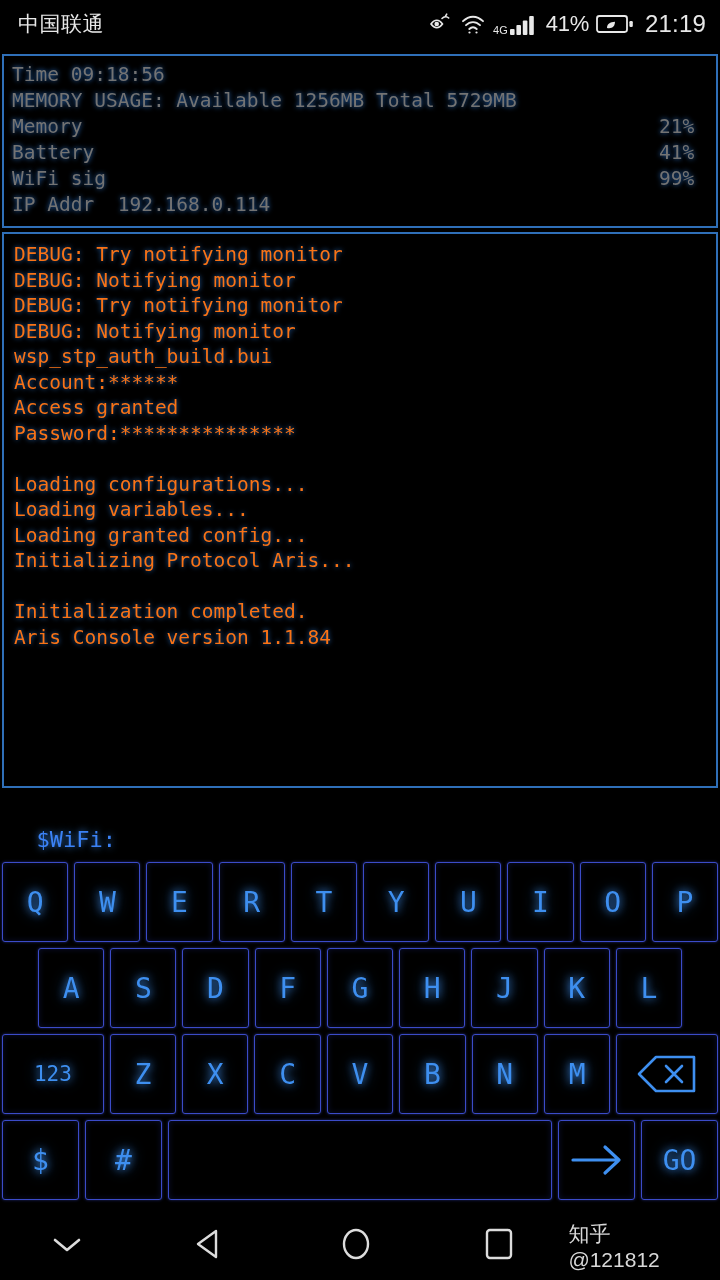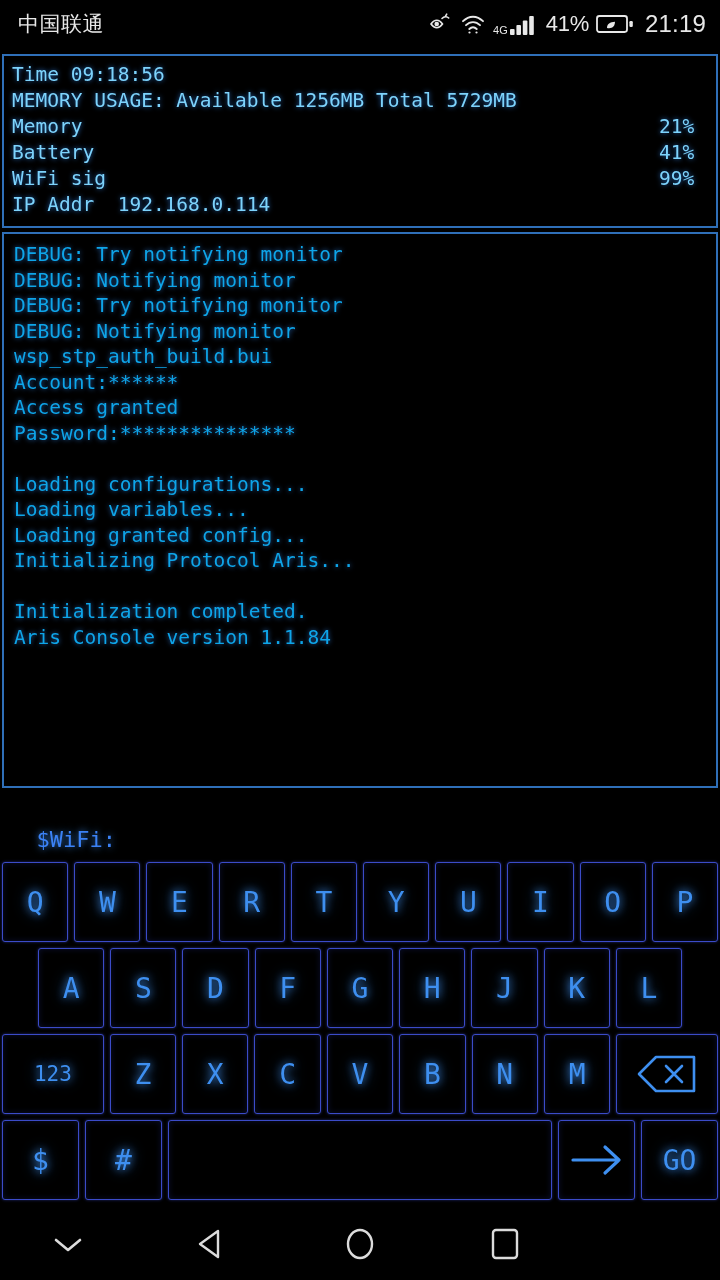--- a/index.html
+++ b/index.html
@@ -28,40 +28,40 @@
   .sb-clock { font-size: 24px; margin-left: 4px; letter-spacing: .2px; }
   .net-wrap { display: flex; align-items: flex-end; gap: 1px; }
   .net-label { font-size: 11px; line-height: 11px; margin-bottom: 0; }
 
   
   .info-panel {
     margin: 6px 2px 0 2px;
     border: 2px solid #2f6fb8;
     background: #000;
     padding: 6px 8px 8px 8px;
-    color: #7dd3fc;
+    color: #737373;
     font-size: 19.5px;
     line-height: 26px;
     text-shadow: 0 0 5px rgba(47,127,224,.85);
   }
   .info-line { white-space: pre; }
   .meter-row { display: flex; align-items: center; height: 26px; }
   .meter-label { width: 104px; flex: 0 0 104px; white-space: pre; }
   .meter-track { height: 19px; width: 534px; position: relative; }
   .meter-fill { height: 100%; background: #2481ce; }
   .meter-pct { margin-left: 9px; white-space: pre; }
 
   
   .console {
     margin: 4px 2px 0 2px;
     height: 556px;
     border: 2px solid #2f6fb8;
     background: #000;
     padding: 8px 10px;
-    color: #0ea5e9;
+    color: #f97316;
     font-size: 19.5px;
     line-height: 25.5px;
     overflow: hidden;
     text-shadow: 0 0 5px rgba(46,127,224,.8);
   }
   .log-line { white-space: pre; min-height: 25.5px; }
 
   
   .prompt {
     padding: 14px 10px 10px 10px;
@@ -293,13 +293,14 @@
       </svg>
     </span>
   </div>
   <div class="nav-btn nav-recent">
     <span>
       <svg width="30" height="34" viewBox="0 0 30 34" fill="none" stroke="#dcdcdc" stroke-width="2.4">
         <rect x="3" y="3" width="24" height="28" rx="3"></rect>
       </svg>
     </span>
   </div>
+  <div class="watermark">知乎 @121812</div>
 </div>
 
 </body></html>

